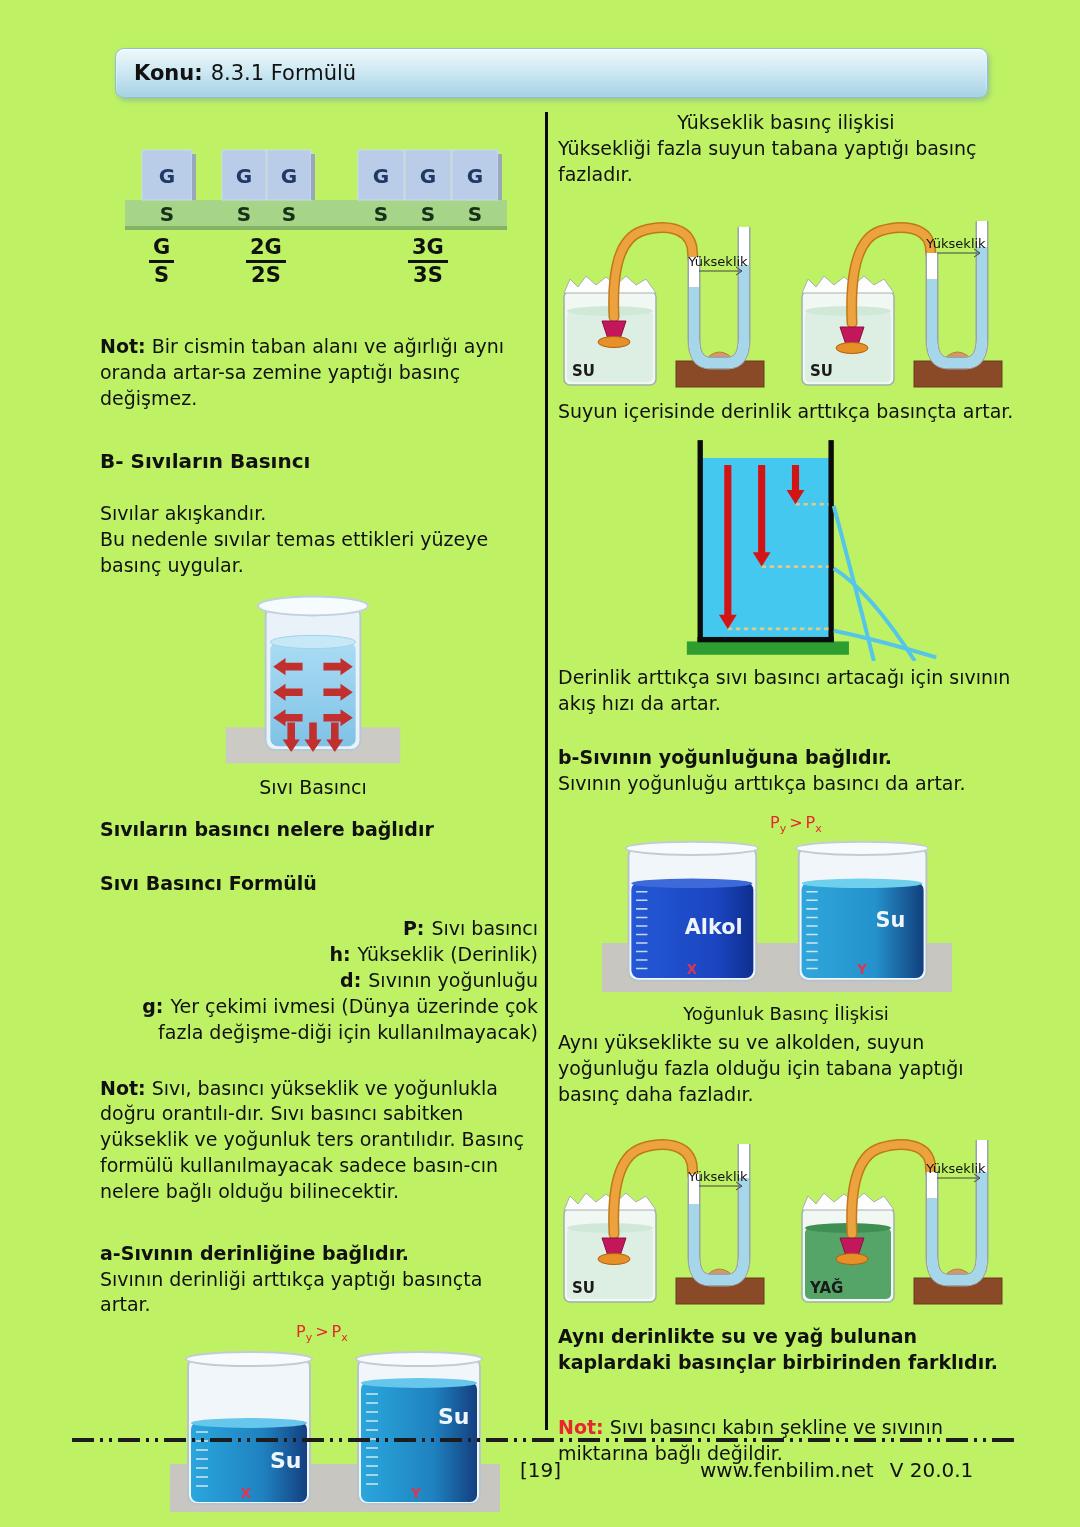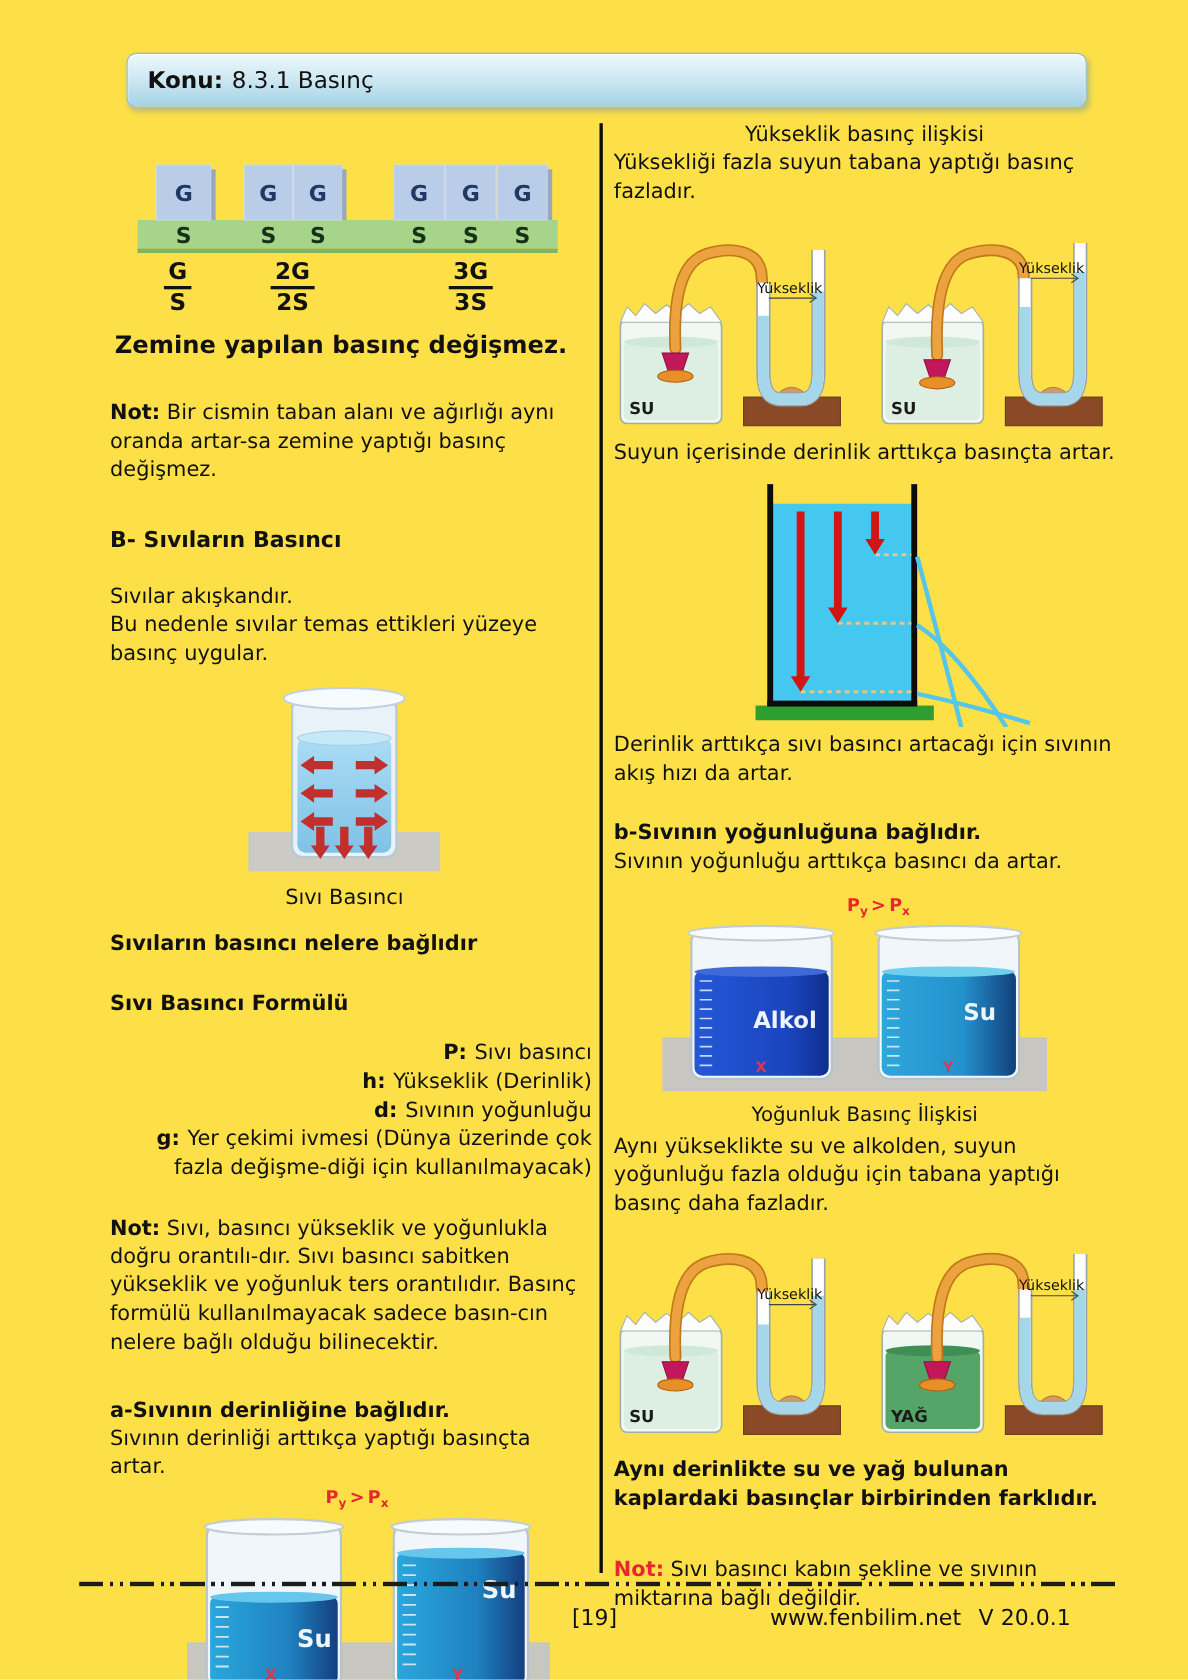--- a/index.html
+++ b/index.html
@@ -1,16 +1,16 @@
 <!DOCTYPE html>
 <html><head>
 <meta charset="utf-8">
 <style>
   html,body{margin:0;padding:0;background:#fff;}
-  .page{position:relative;width:1080px;height:1527px;background:#fde047;overflow:hidden;
+  .page{position:relative;width:1080px;height:1527px;background:#bef264;overflow:hidden;
         font-family:"DejaVu Sans",sans-serif;color:#111;}
   
   .header-bar{position:absolute;left:115px;top:48px;width:873px;height:50px;
     border-radius:9px;border:1px solid #8fbfd4;
     background:linear-gradient(180deg,#eef8fb 0%,#cfe9f3 45%,#a5d2e4 100%);
     box-shadow:2px 3px 5px rgba(110,150,170,.45), inset 0 1px 2px #ffffff;
     display:flex;align-items:center;padding-left:18px;box-sizing:border-box;
     font-size:21px;}
   .header-bar b{margin-right:8px;}
   
@@ -31,42 +31,42 @@
   .frac .num{display:block;border-bottom:3px solid #111;padding:0 4px 1px 4px;}
   .frac .den{display:block;padding-top:1px;}
   .blocks-caption{font-size:22px;font-weight:bold;text-align:center;width:420px;margin-top:4px;}
   
   .note{margin-top:36px;}
   .note b{margin-right:6px;}
   
   .def{font-size:19px;line-height:1.36;}
   .def b{margin-right:7px;}
   
-  .ineq{font-size:16px;font-weight:bold;color:#e8262d;width:fit-content;}
+  .ineq{font-size:16px;font-weight:normal;color:#e8262d;width:fit-content;}
   .ineq sub{font-size:11px;}
   .ineq .op{margin:0 3px;}
   
   .fig{display:block;}
   svg text{font-family:"DejaVu Sans",sans-serif;}
   
   .foot-line{position:absolute;left:72px;top:1438px;width:948px;height:4px;
     background:repeating-linear-gradient(90deg,#1c1c1c 0 22px,transparent 22px 28px,
       #1c1c1c 28px 31px,transparent 31px 37px,#1c1c1c 37px 40px,transparent 40px 46px);}
   .foot-page{position:absolute;left:520px;top:1458px;font-size:20px;}
   .foot-site{position:absolute;left:700px;top:1458px;font-size:20px;}
   .foot-site span{margin-right:16px;}
 </style>
 </head>
 <body>
 
 <div class="page">
 
   <div class="header-bar">
     <b>Konu:</b>
-    <span>8.3.1 Basınç</span>
+    <span>8.3.1 Formülü</span>
   </div>
 
   <div class="divider"></div>
 
   <div class="col-left">
 
     <div class="blocks-fig">
       <svg class="fig" width="420" height="84" viewBox="0 0 420 84">
         <rect x="25" y="54" width="382" height="26" fill="#a6d489"></rect>
         <rect x="25" y="80" width="382" height="4" fill="#82b463"></rect>
@@ -104,21 +104,20 @@
         </span>
         <span class="frac" style="left:146px;">
           <span class="num">2G</span>
           <span class="den">2S</span>
         </span>
         <span class="frac" style="left:308px;">
           <span class="num">3G</span>
           <span class="den">3S</span>
         </span>
       </div>
-      <div class="blocks-caption">Zemine yapılan basınç değişmez.</div>
     </div>
 
     <p class="body-text note">
       <b>Not:</b><span>Bir cismin taban alanı ve ağırlığı aynı oranda artar-sa zemine yaptığı basınç değişmez.</span>
     </p>
 
     <h3 class="sec" style="margin-top:38px;">B- Sıvıların Basıncı</h3>
 
     <p class="body-text" style="margin-top:28px;">Sıvılar akışkandır.</p>
     <p class="body-text">Bu nedenle sıvılar temas ettikleri yüzeye basınç uygular.</p>

